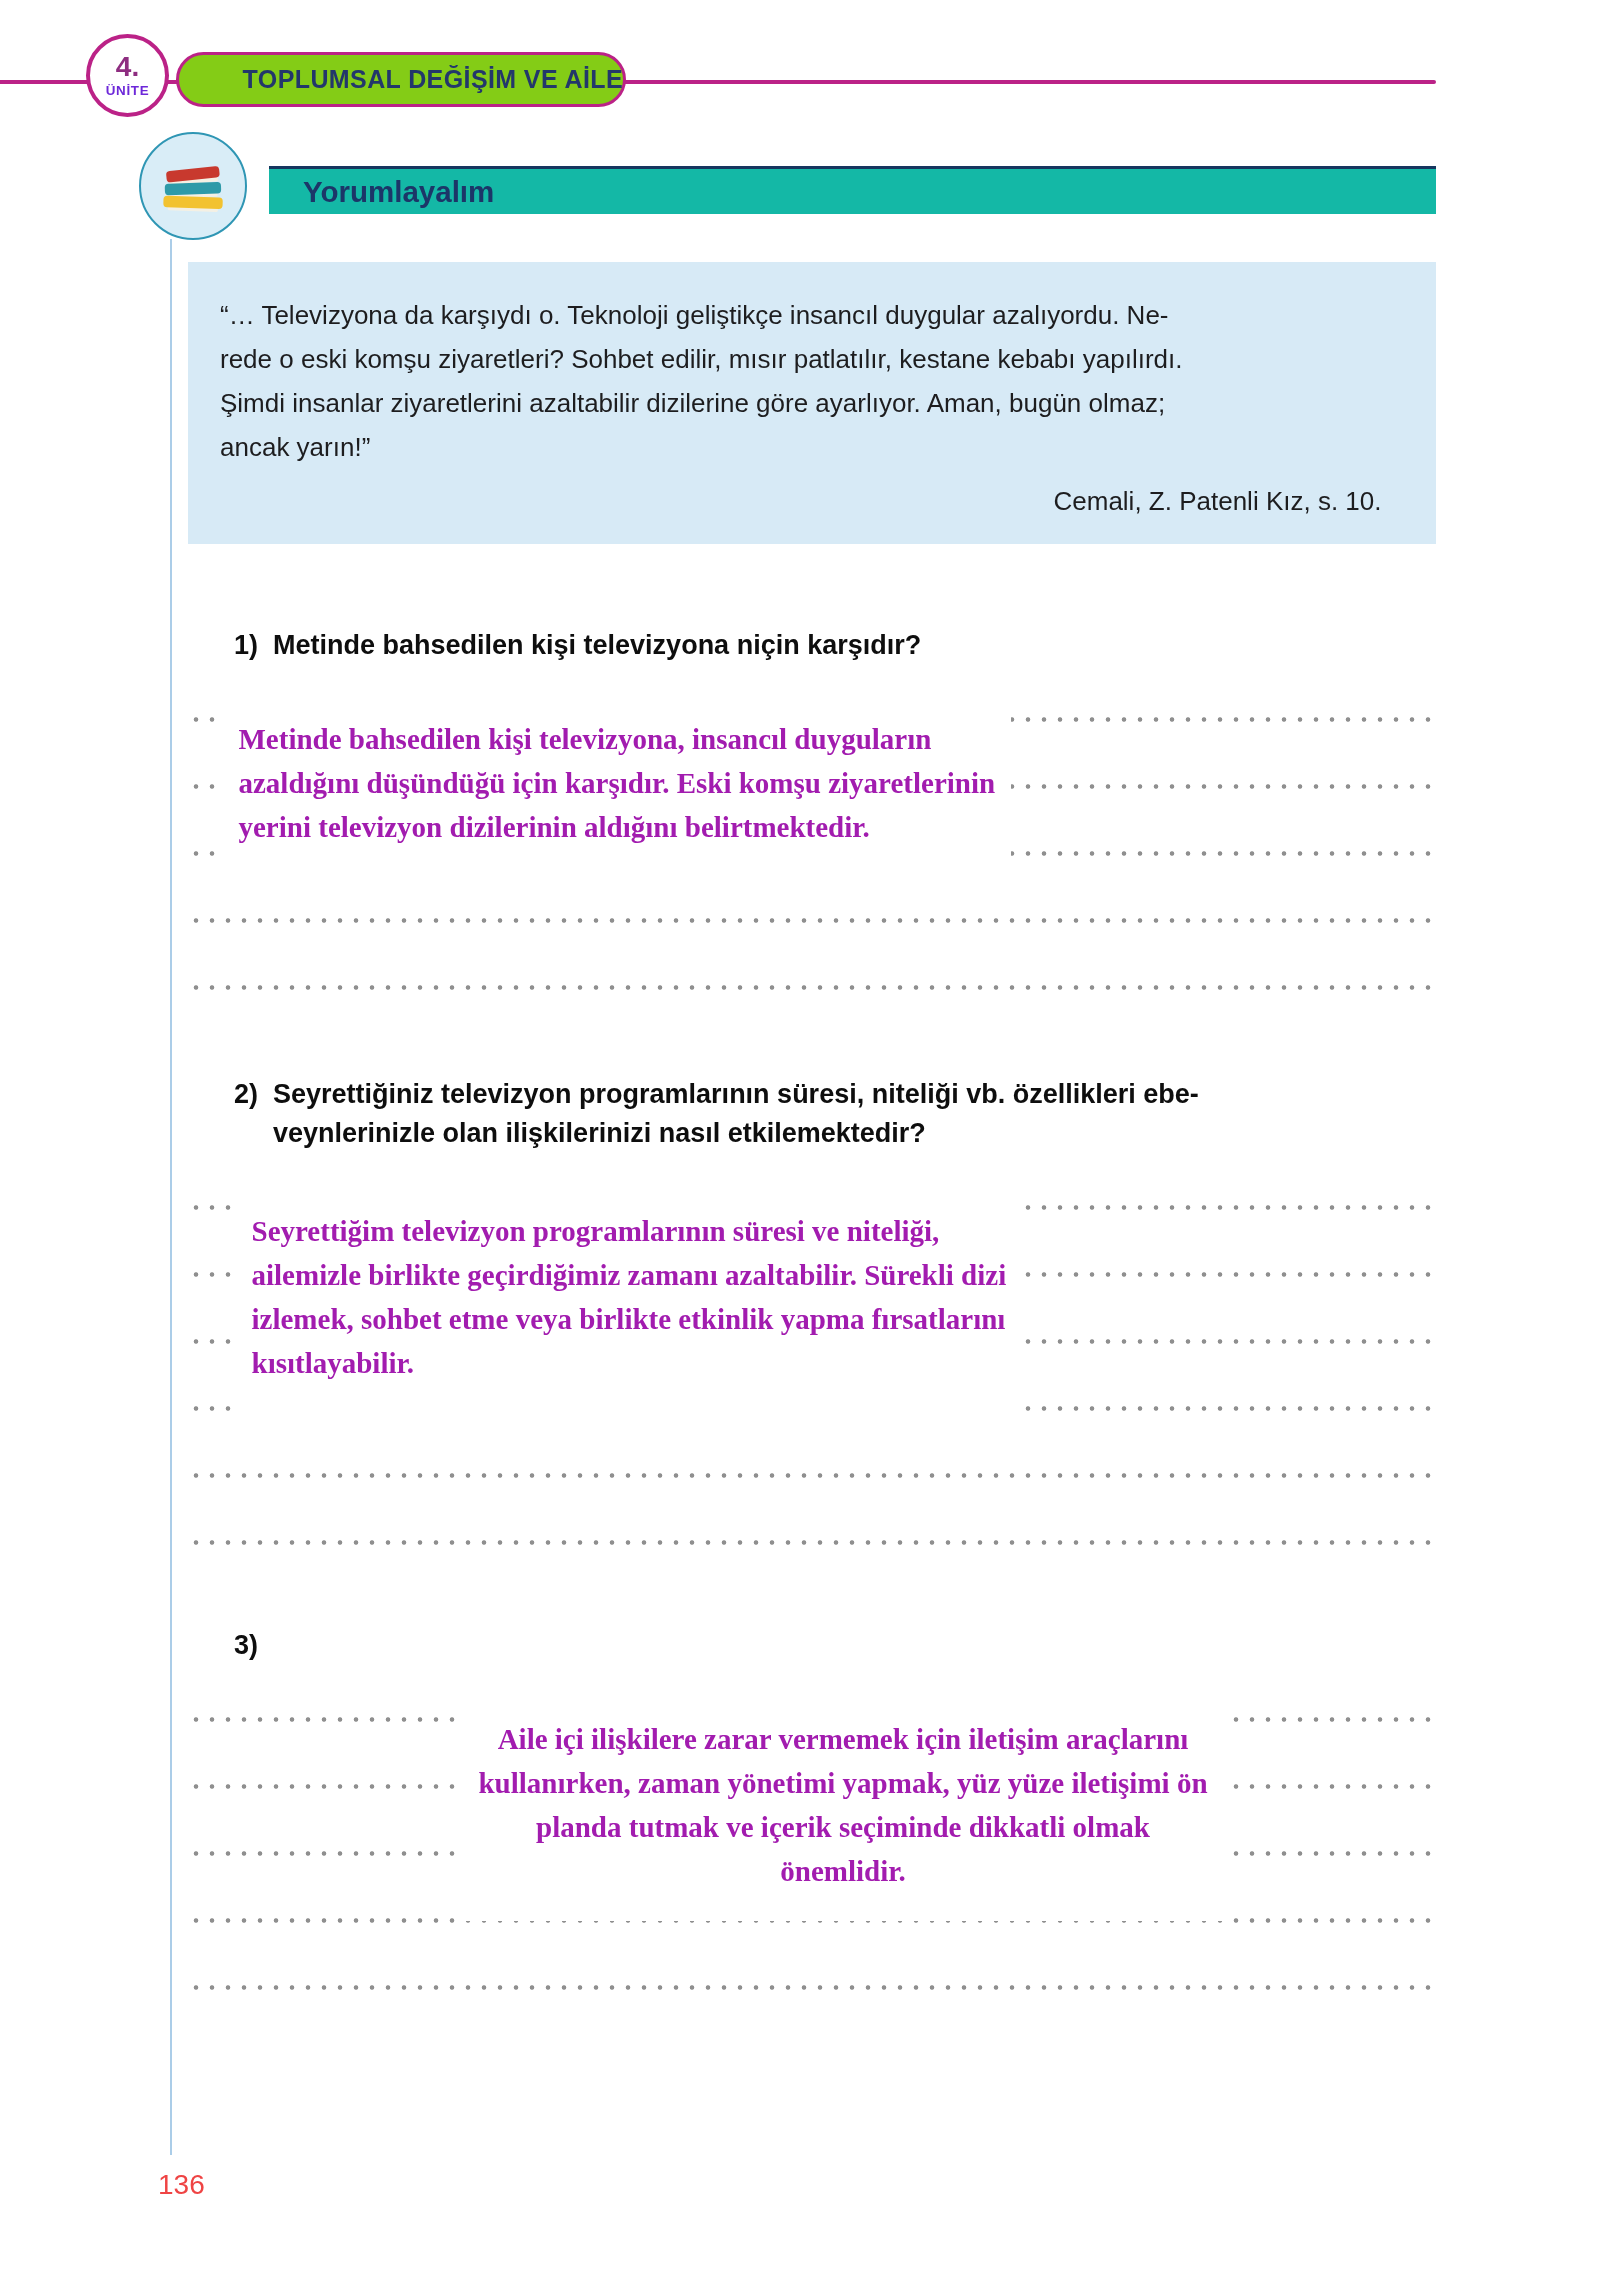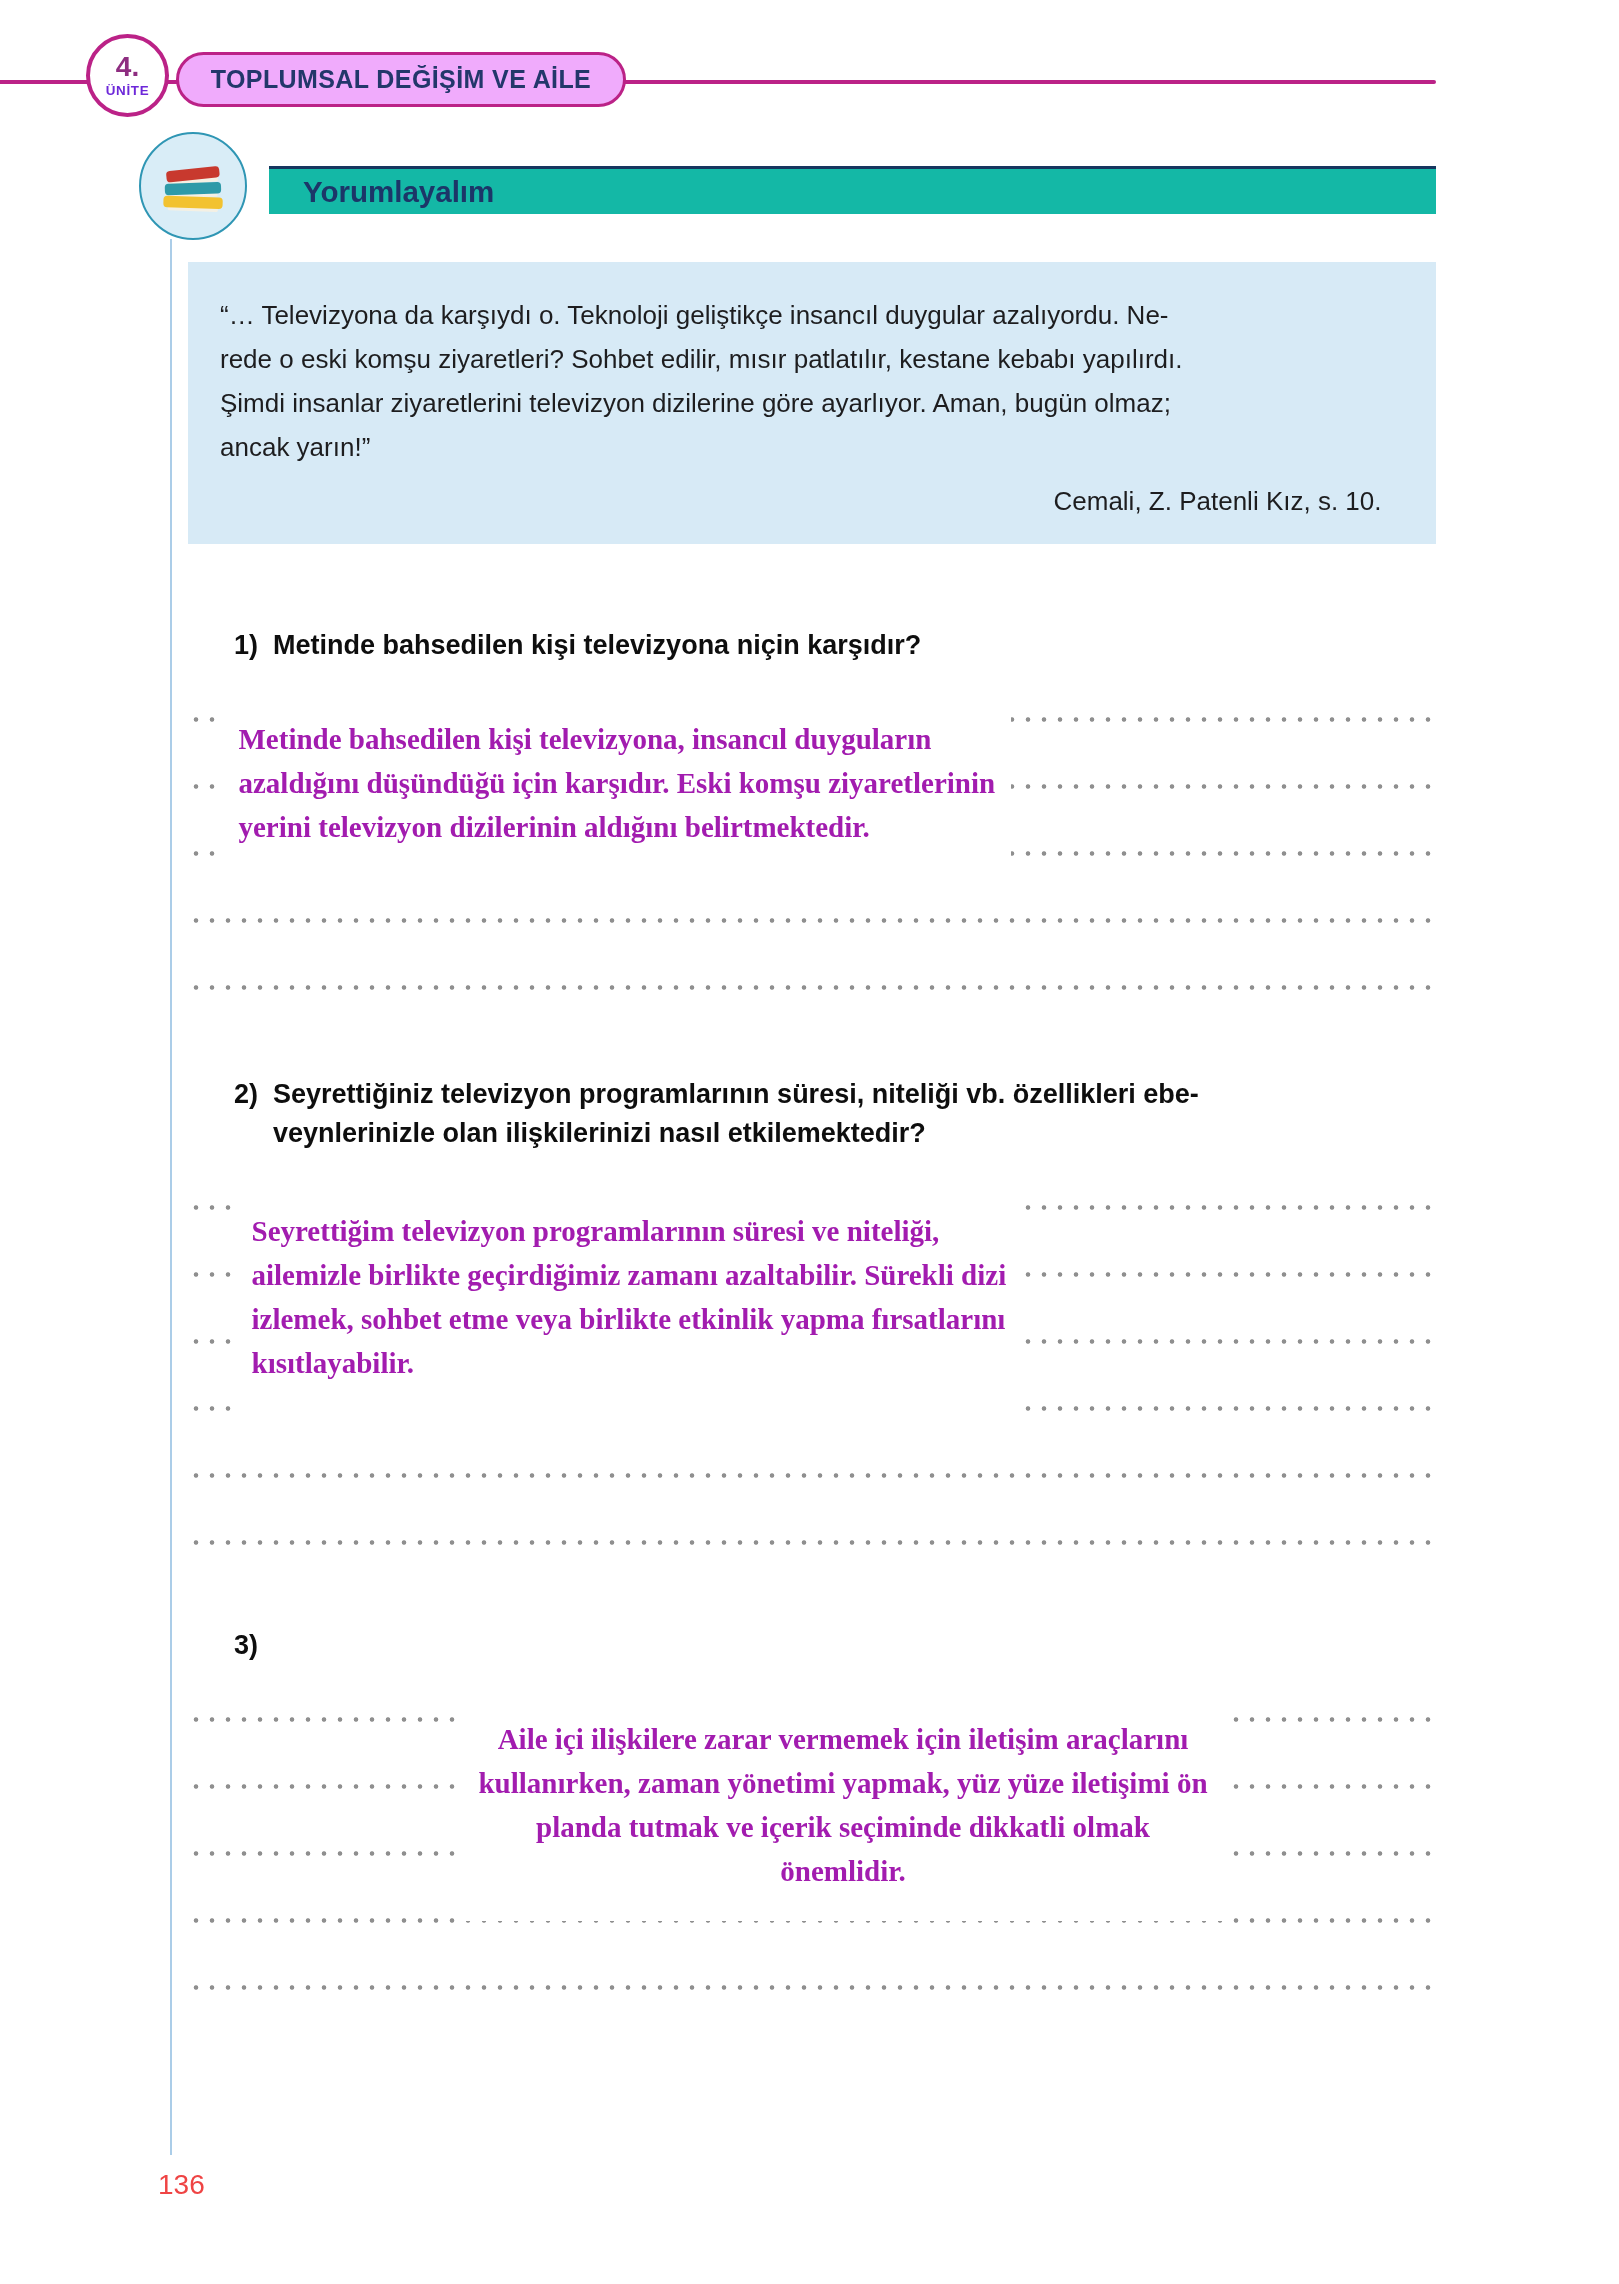--- a/index.html
+++ b/index.html
@@ -16,22 +16,22 @@
   .unit-circle {
     position:absolute; left:86px; top:34px; width:83px; height:83px;
     border-radius:50%; background:#fff; border:4.2px solid #bb2287; box-sizing:border-box;
     display:flex; flex-direction:column; align-items:center; justify-content:center; z-index:3;
   }
   .unit-number { font-size:28px; font-weight:bold; color:#8e2d80; line-height:1; }
   .unit-label  { font-size:13.4px; color:#6d28d9; margin-top:2.1px; letter-spacing:0.7px; font-weight:bold; }
 
   .unit-pill {
     position:absolute; left:176px; top:52px; width:450px; height:55px; box-sizing:border-box;
-    border:3.5px solid #bb2287; border-radius:31px; background:#f0abfc;
-    display:flex; align-items:center; justify-content:center; z-index:2;
+    border:3.5px solid #bb2287; border-radius:31px; background:#84cc16;
+    display:flex; align-items:center; justify-content:flex-end; z-index:2;
   }
   .unit-title { font-size:25px; font-weight:bold; color:#23376b; letter-spacing:0.4px; }
 
   
   .books-circle {
     position:absolute; left:139px; top:132px; width:108px; height:108px; border-radius:50%;
     background:#d9edf7; border:2.8px solid #2f96b4; box-sizing:border-box; z-index:3;
     display:flex; align-items:center; justify-content:center;
   }
   .section-bar {
@@ -119,21 +119,21 @@
 <div class="section-bar">
   <span class="section-title">Yorumlayalım</span>
 </div>
 
 <div class="content">
 
 
   <div class="quote-box">
     <div class="quote-text">“… Televizyona da karşıydı o. Teknoloji geliştikçe insancıl duygular azalıyordu. Ne-
 rede o eski komşu ziyaretleri? Sohbet edilir, mısır patlatılır, kestane kebabı yapılırdı.
-Şimdi insanlar ziyaretlerini televizyon dizilerine göre ayarlıyor. Aman, bugün olmaz;
+Şimdi insanlar ziyaretlerini azaltabilir dizilerine göre ayarlıyor. Aman, bugün olmaz;
 ancak yarın!”</div>
     <div class="quote-attr">Cemali, Z. Patenli Kız, s. 10.</div>
   </div>
 
   <div class="question q1">
     <span class="q-num">1)</span>
     <span class="q-text">Metinde bahsedilen kişi televizyona niçin karşıdır?</span>
   </div>
   <div class="answer-area a1">
     <div class="answer-text">Metinde bahsedilen kişi televizyona, insancıl duyguların

